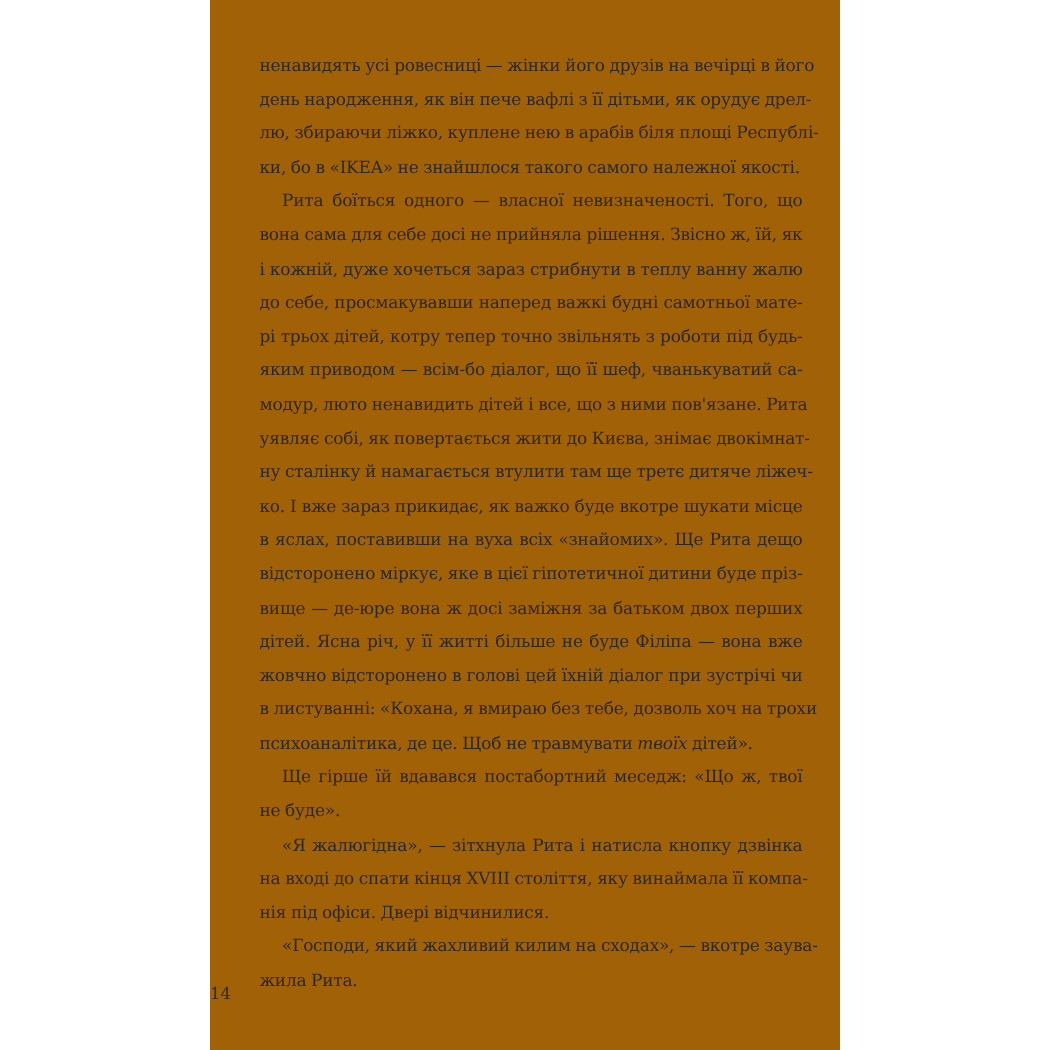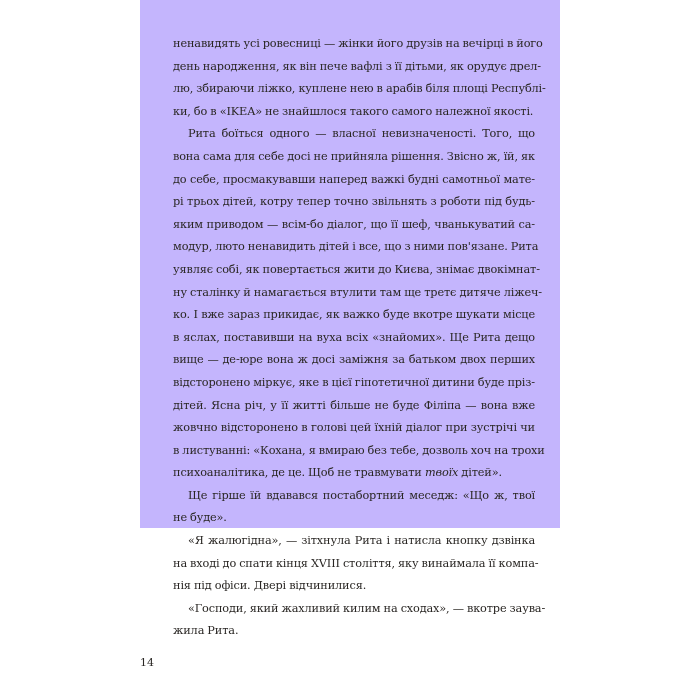--- a/index.html
+++ b/index.html
@@ -8,22 +8,22 @@
       width: 700px;
       height: 700px;
       background: #ffffff;
       overflow: hidden;
     }
     .page {
       position: absolute;
       left: 140px;
       top: 0;
       width: 420px;
-      height: 528px;
-      background: #c4b5fd;
+      height: 700px;
+      background: #a16207;
     }
     .text-block {
       position: absolute;
       left: 33px;
       top: 33px;
       width: 362px;
       font-family: "DejaVu Serif", serif;
       font-size: 11.3px;
       line-height: 22.6px;
       color: #2a2724;
@@ -74,30 +74,31 @@
     <p class="para no-indent">
       <span class="line">ненавидять усі ровесниці — жінки його друзів на вечірці в його</span>
       <span class="line">день народження, як він пече вафлі з її дітьми, як орудує дрел-</span>
       <span class="line">лю, збираючи ліжко, куплене нею в арабів біля площі Республі-</span>
       <span class="line last">ки, бо в «IKEA» не знайшлося такого самого належної якості.</span>
     </p>
 
     <p class="para no-indent">
       <span class="line indent">Рита боїться одного — власної невизначеності. Того, що</span>
       <span class="line">вона сама для себе досі не прийняла рішення. Звісно ж, їй, як</span>
+      <span class="line">і кожній, дуже хочеться зараз стрибнути в теплу ванну жалю</span>
       <span class="line">до себе, просмакувавши наперед важкі будні самотньої мате-</span>
       <span class="line">рі трьох дітей, котру тепер точно звільнять з роботи під будь-</span>
       <span class="line">яким приводом — всім-бо діалог, що її шеф, чванькуватий са-</span>
       <span class="line">модур, люто ненавидить дітей і все, що з ними пов'язане. Рита</span>
       <span class="line">уявляє собі, як повертається жити до Києва, знімає двокімнат-</span>
       <span class="line">ну сталінку й намагається втулити там ще третє дитяче ліжеч-</span>
       <span class="line">ко. І вже зараз прикидає, як важко буде вкотре шукати місце</span>
       <span class="line">в яслах, поставивши на вуха всіх «знайомих». Ще Рита дещо</span>
+      <span class="line">відсторонено міркує, яке в цієї гіпотетичної дитини буде пріз-</span>
       <span class="line">вище — де-юре вона ж досі заміжня за батьком двох перших</span>
-      <span class="line">відсторонено міркує, яке в цієї гіпотетичної дитини буде пріз-</span>
       <span class="line">дітей. Ясна річ, у її житті більше не буде Філіпа — вона вже</span>
       <span class="line">жовчно відсторонено в голові цей їхній діалог при зустрічі чи</span>
       <span class="line">в листуванні: «Кохана, я вмираю без тебе, дозволь хоч на трохи</span>
       <span class="line last"><span>психоаналітика, де це. Щоб не травмувати </span><span class="italic">твоїх</span><span> дітей».</span></span>
     </p>
 
     <p class="para no-indent">
       <span class="line indent">Ще гірше їй вдавався постабортний меседж: «Що ж, твої</span>
       <span class="line last">не буде».</span>
     </p>

